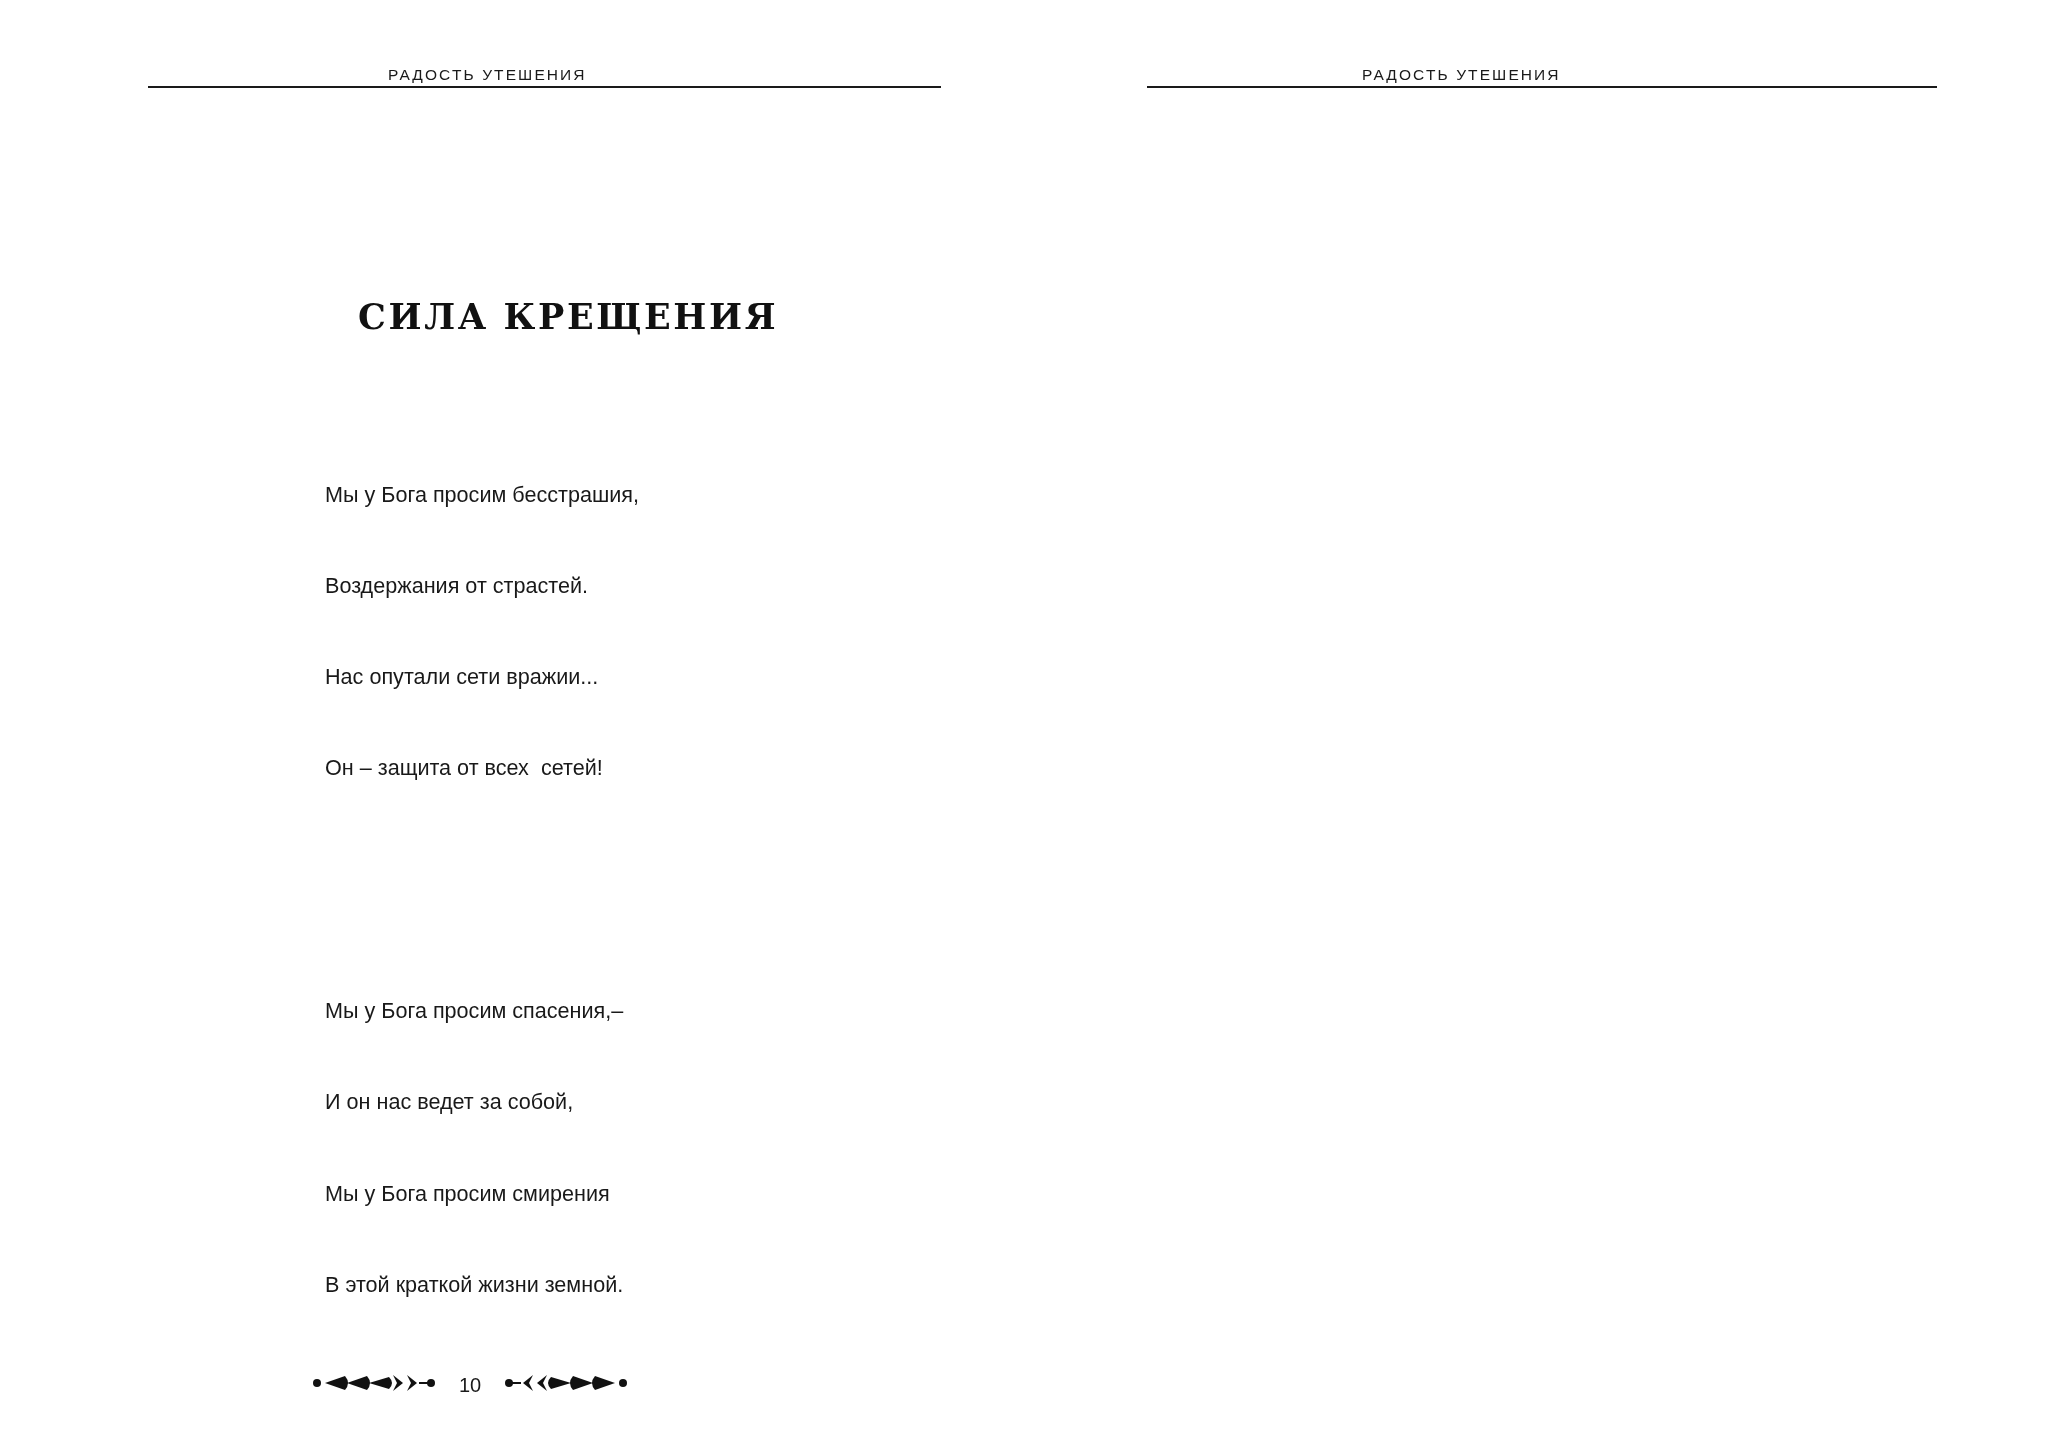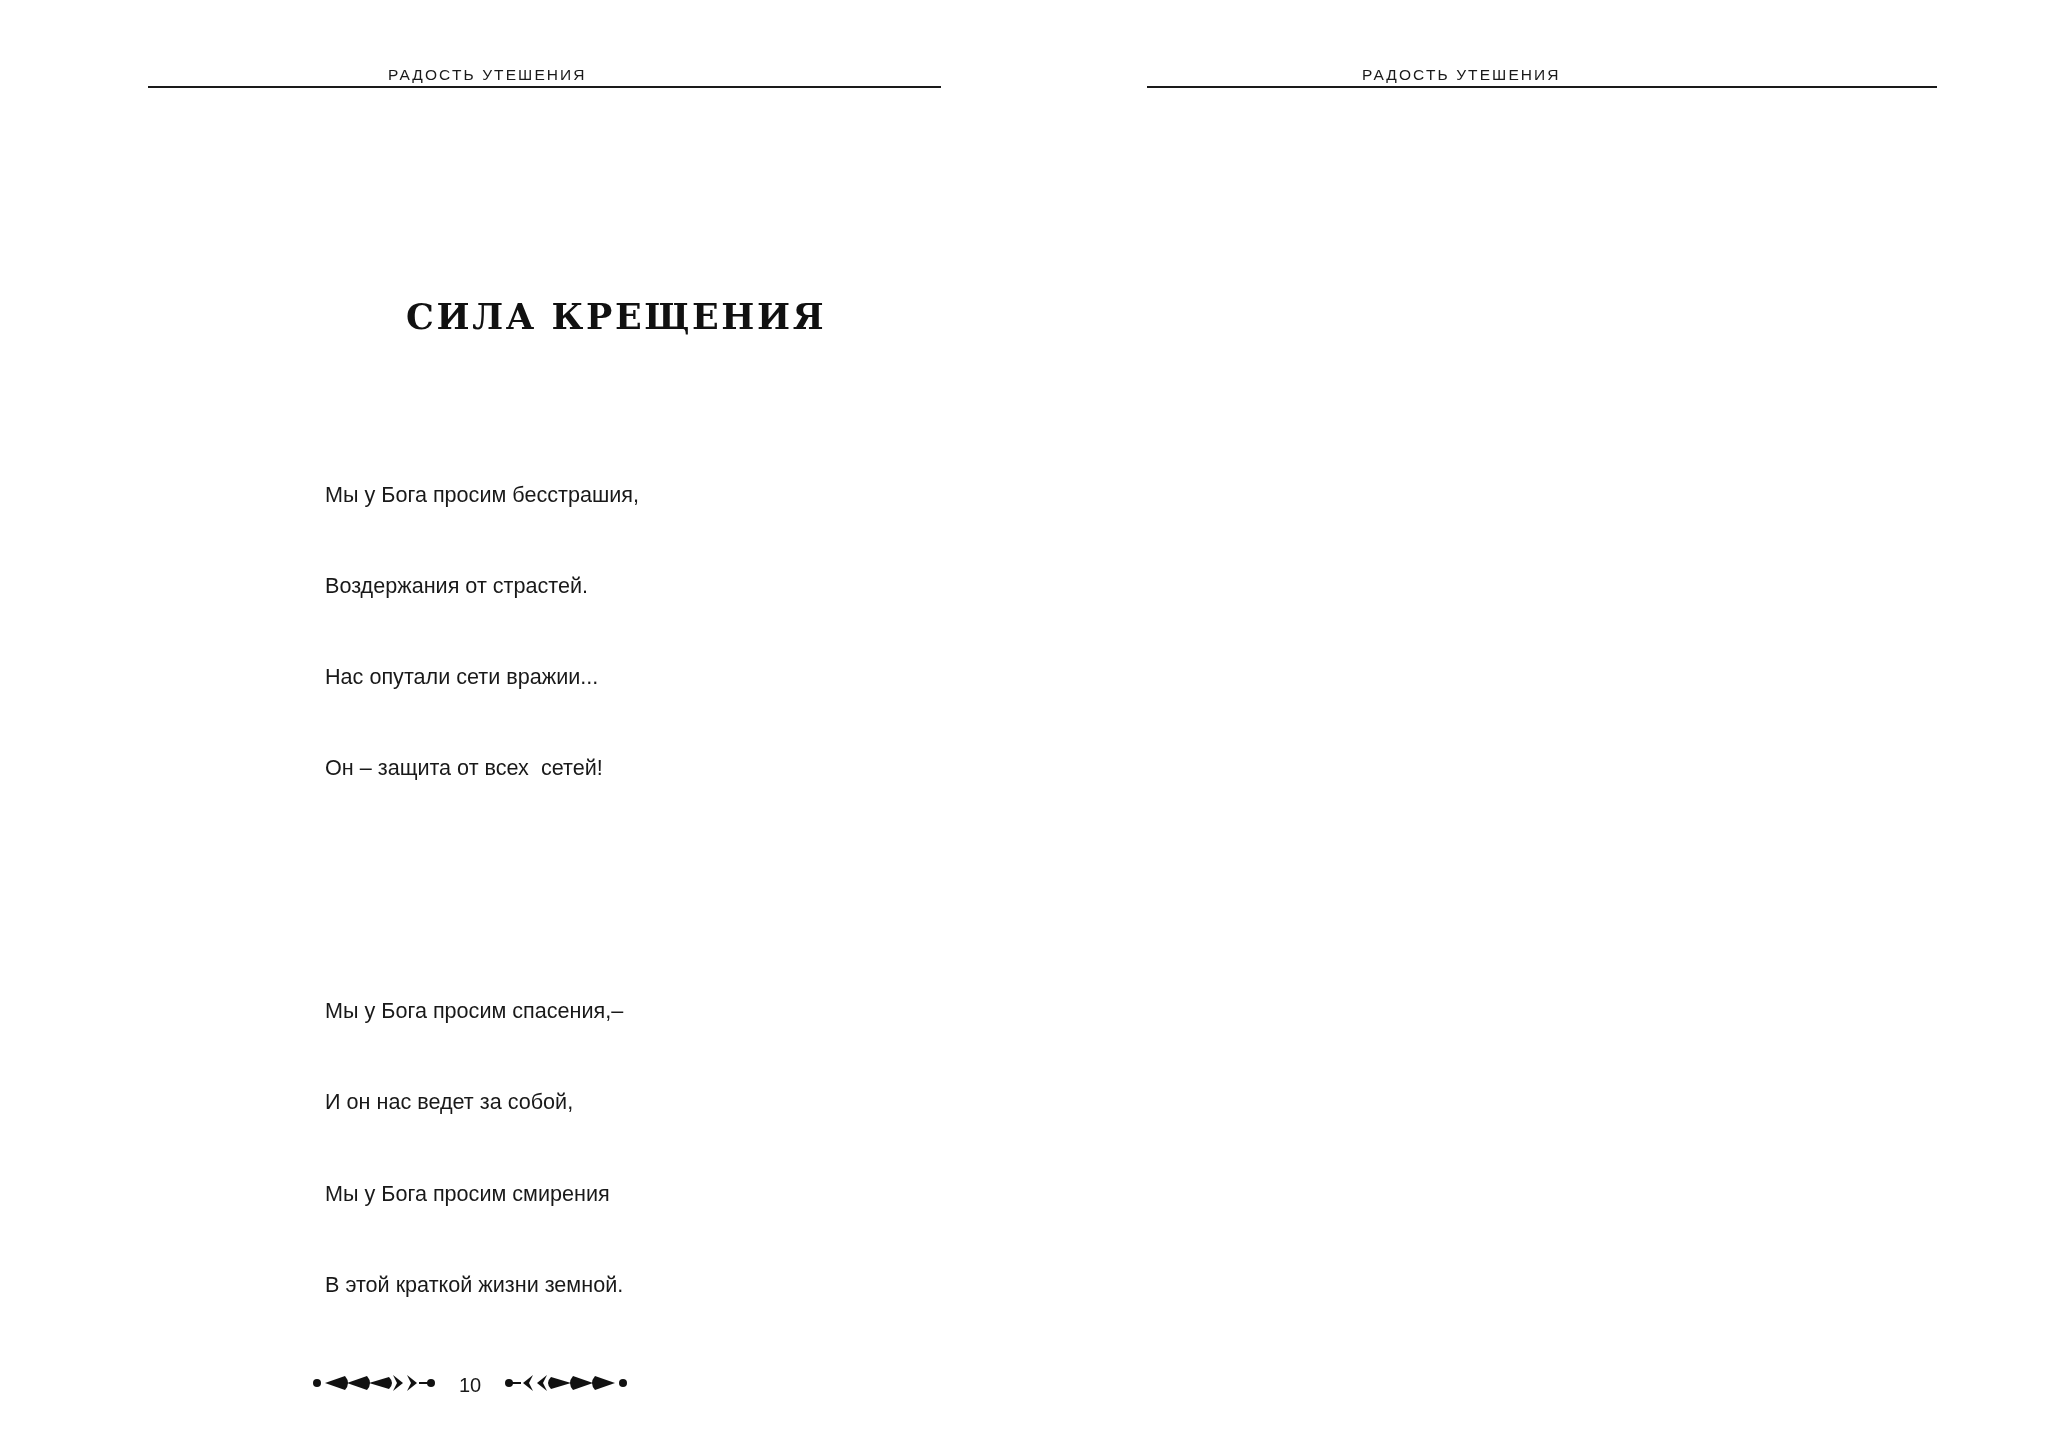--- a/index.html
+++ b/index.html
@@ -57,21 +57,20 @@
   
   .poem-title {
     position: absolute;
     font-family: "DejaVu Serif", serif;
     font-weight: bold;
     font-size: 35px;
     letter-spacing: 2.6px;
     text-transform: uppercase;
     color: #111;
     line-height: 1.28;
-    margin-left: 48px;
   }
   .title-left {
     left: 358px;
     top: 295px;
   }
 
   
   .verses {
     position: absolute;
     font-size: 21.6px;

